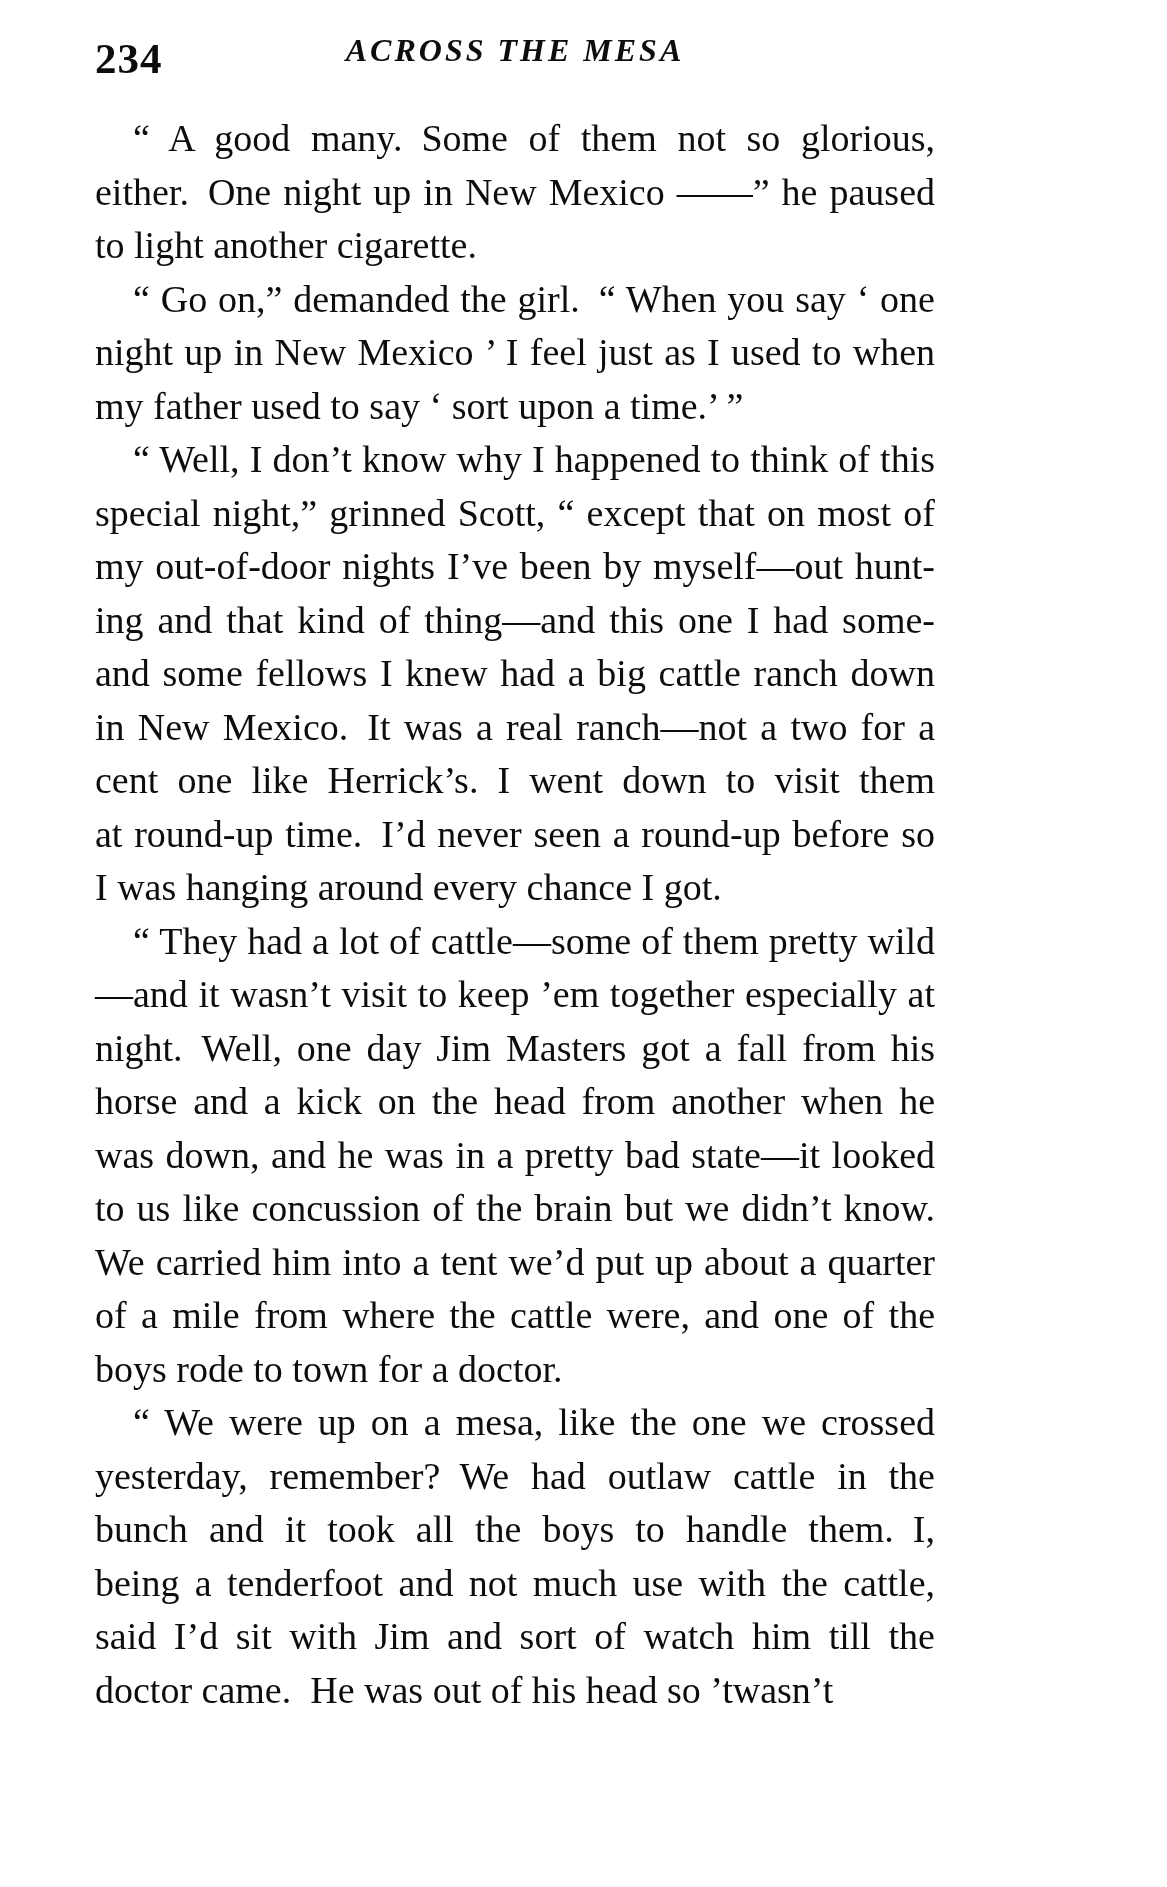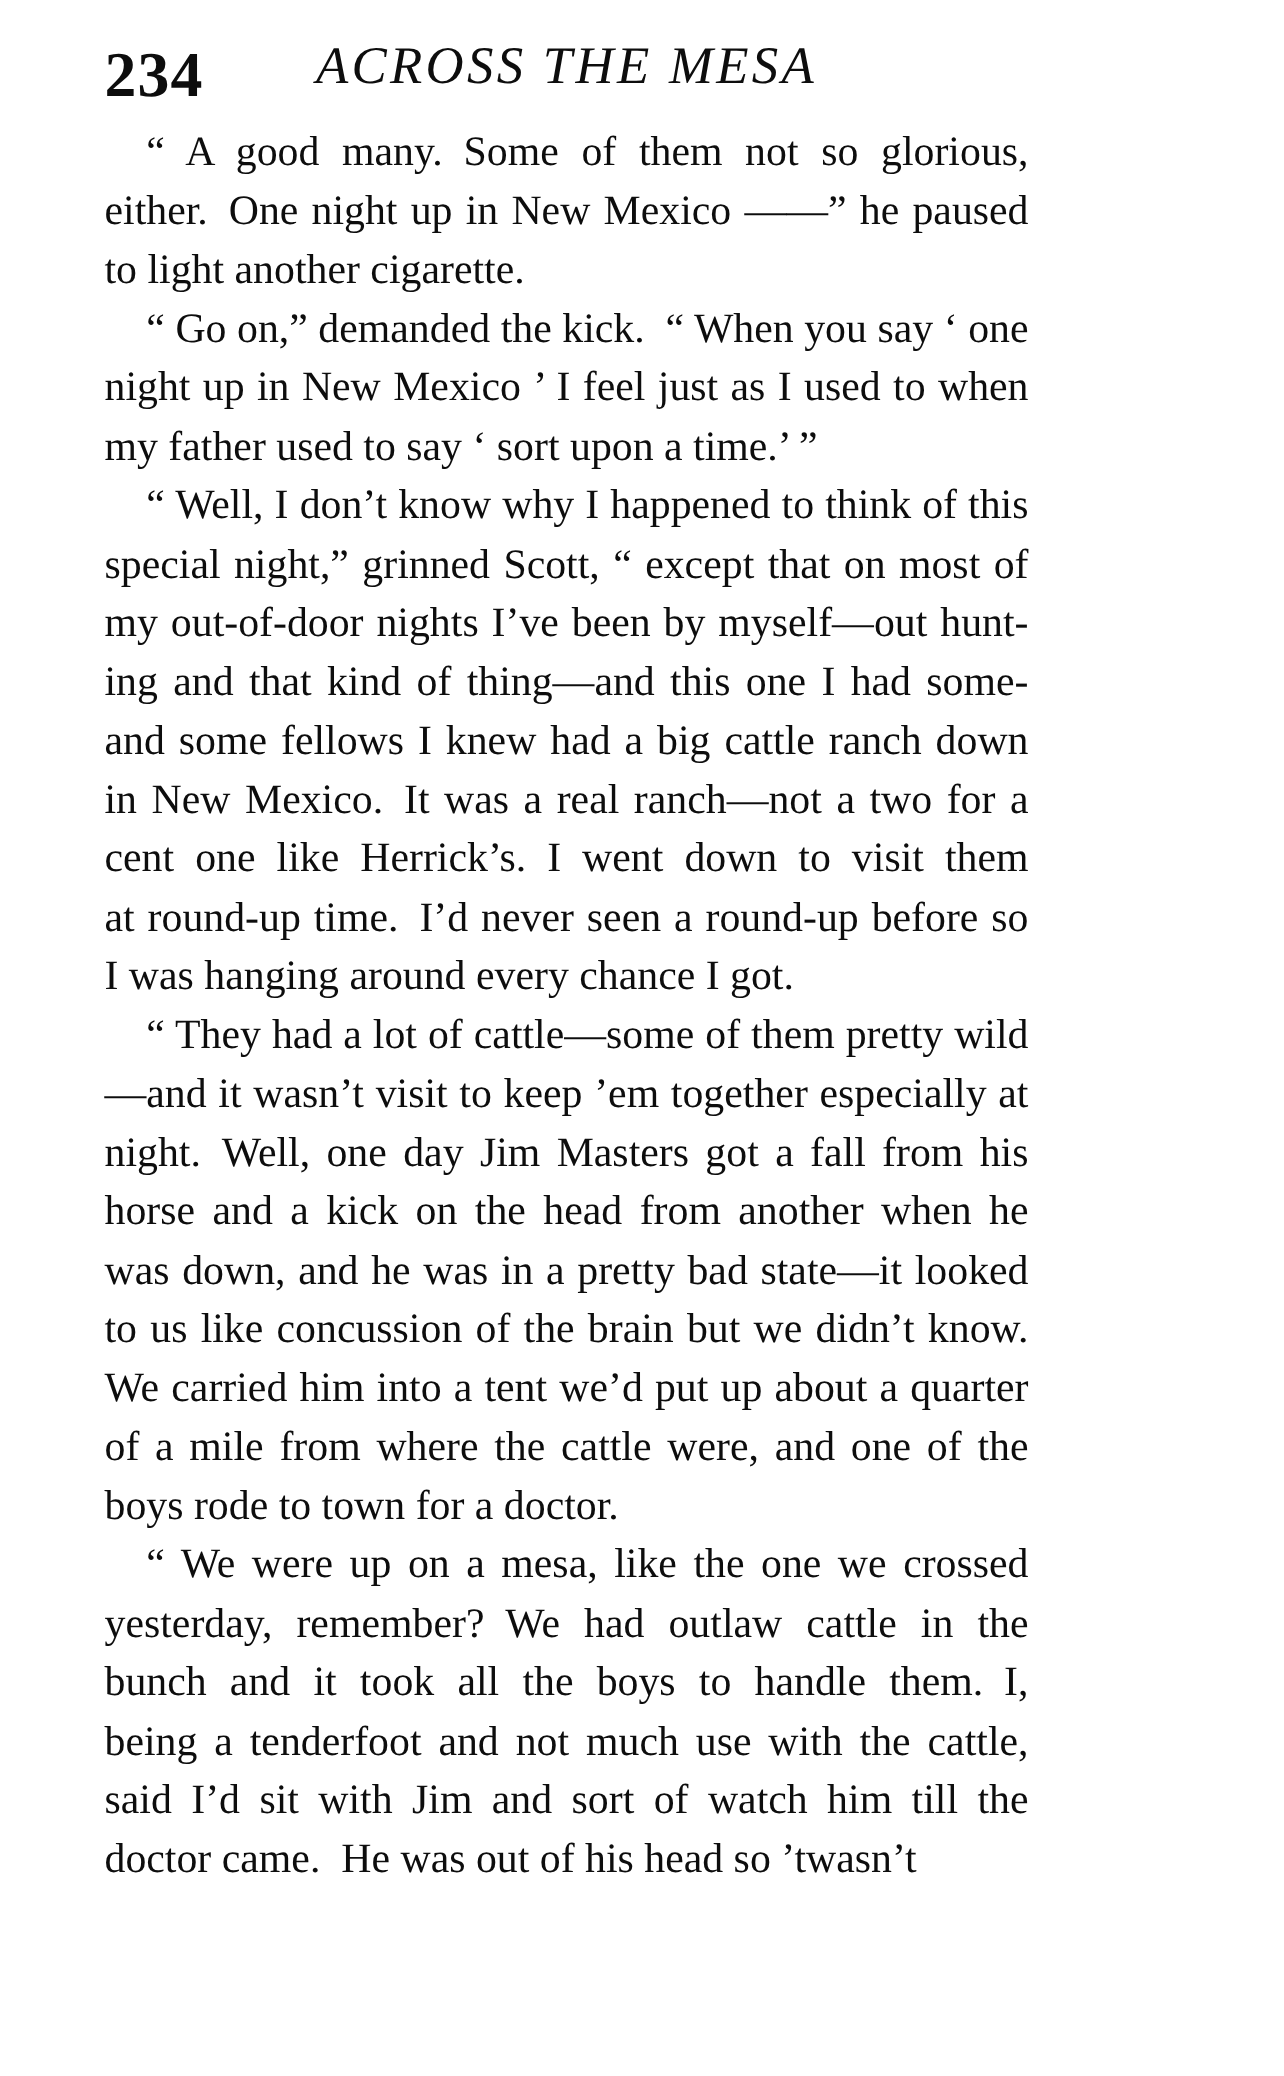--- a/index.html
+++ b/index.html
@@ -22,30 +22,30 @@
   }
   .page-header {
     position: relative;
     height: 56px;
     margin-bottom: 24px;
   }
   .page-number {
     position: absolute;
     left: 0;
     top: 2px;
-    font-size: 58px;
+    font-size: 43px;
     font-weight: 700;
     letter-spacing: 1px;
   }
   .running-title {
     display: block;
     text-align: center;
-    font-size: 48px;
+    font-size: 32px;
     font-style: italic;
-    font-weight: 400;
+    font-weight: 700;
     letter-spacing: 3px;
     white-space: nowrap;
   }
   .body-text {
     font-size: 38px;
     line-height: 53.5px;
   }
   .paragraph {
     margin: 0;
   }
@@ -69,21 +69,21 @@
     <span class="page-number">234</span>
     <span class="running-title">ACROSS THE MESA</span>
   </header>
   <main class="body-text">
       <div class="paragraph">
         <div class="line first">“ A good many. Some of them not so glorious,</div>
         <div class="line">either. One night up in New Mexico ——” he paused</div>
         <div class="line last">to light another cigarette.</div>
       </div>
       <div class="paragraph">
-        <div class="line first">“ Go on,” demanded the kick. “ When you say ‘ one</div>
+        <div class="line first">“ Go on,” demanded the girl. “ When you say ‘ one</div>
         <div class="line">night up in New Mexico ’ I feel just as I used to when</div>
         <div class="line last">my father used to say ‘ sort upon a time.’ ”</div>
       </div>
       <div class="paragraph">
         <div class="line first">“ Well, I don’t know why I happened to think of this</div>
         <div class="line">special night,” grinned Scott, “ except that on most of</div>
         <div class="line">my out-of-door nights I’ve been by myself—out hunt-</div>
         <div class="line">ing and that kind of thing—and this one I had some-</div>
         <div class="line">and some fellows I knew had a big cattle ranch down</div>
         <div class="line">in New Mexico. It was a real ranch—not a two for a</div>

